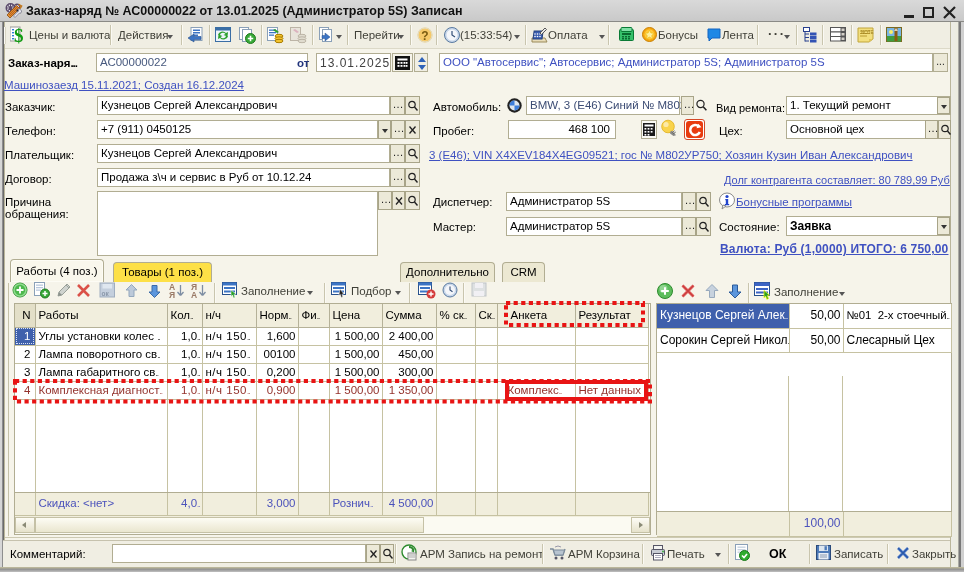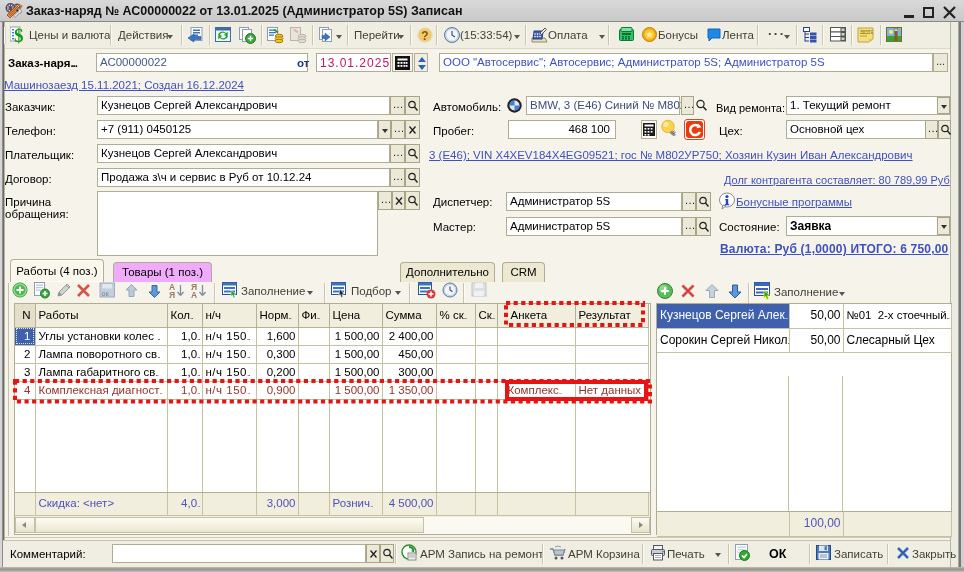--- a/index.html
+++ b/index.html
@@ -256,21 +256,21 @@
   <path d="M10 1 l2 3 h-4 z" fill="#e0d0b0"></path>
  </svg>
 </div>
 
 <div class="abs lbl" style="left:8px;top:57px;font-weight:bold">Заказ-наря<span style="letter-spacing:-1px">...</span></div>
 <div class="abs fld" style="left:96px;top:53px;width:212px;height:19px">
     <span class="fldtxt" style="color:#47597e">АС00000022</span>
   </div>
 <div class="abs lbl" style="left:297px;top:57px;font-weight:bold;color:#23357c">от</div>
 <div class="abs fld" style="left:316px;top:53px;width:75px;height:19px">
-    <span class="fldtxt" style="color:#be185d;font-size:12px;top:1.5px;letter-spacing:1px">13.01.2025</span>
+    <span class="fldtxt" style="color:#404040;font-size:12px;top:1.5px;letter-spacing:1px">13.01.2025</span>
   </div>
 <div class="abs" style="left:392px;top:53px;width:21px;height:19px;background:#f6f4ea;border:1px solid #b1ad92">
  <svg width="15" height="14" style="position:absolute;left:2px;top:1.5px">
       <rect x="0.5" y="0.5" width="14" height="13" fill="#111" stroke="#111"></rect>
       <rect x="2" y="2" width="11" height="10" fill="#111"></rect>
       <rect x="2.5" y="2.5" width="10" height="2" fill="#fff"></rect>
       <g fill="#fff">
         <rect x="2.5" y="6" width="2" height="1.8"></rect>
         <rect x="5.5" y="6" width="2" height="1.8"></rect>
         <rect x="8.5" y="6" width="2" height="1.8"></rect>
@@ -455,21 +455,21 @@
 <div class="abs lbl" style="left:719px;top:221px">Состояние:</div>
 <div class="abs fld" style="left:786px;top:216px;width:165px;height:20px">
     <span class="fldtxt" style="font-weight:bold;font-size:12px">Заявка</span>
   </div>
 <div class="sbtn" style="left:937px;top:217px;width:13px;height:18px">
     <span class="caret" style="position:absolute;left:2.5px;top:7px"></span>
   </div>
 <a class="abs lnk" href="#" style="left:720px;top:242px;font-weight:bold;font-size:12px;letter-spacing:0.2px">Валюта: Руб (1,0000) ИТОГО: 6 750,00</a>
 
 <div class="abs" id="tabs" style="left:0;top:258px;width:950px;height:24px">
- <div class="abs" style="left:113px;top:4px;width:99px;height:20px;background:#f0abfc;border:1px solid #b1ad92;border-bottom:none;border-radius:4px 4px 0 0;text-align:center;padding-top:3px">Товары (1 поз.)</div>
+ <div class="abs" style="left:113px;top:4px;width:99px;height:20px;background:#fde047;border:1px solid #b1ad92;border-bottom:none;border-radius:4px 4px 0 0;text-align:center;padding-top:3px">Товары (1 поз.)</div>
  <div class="abs" style="left:400px;top:4px;width:95px;height:20px;background:#ece8d2;border:1px solid #b1ad92;border-bottom:none;border-radius:4px 4px 0 0;text-align:center;padding-top:3px">Дополнительно</div>
  <div class="abs" style="left:502px;top:4px;width:43px;height:20px;background:#ece8d2;border:1px solid #b1ad92;border-bottom:none;border-radius:4px 4px 0 0;text-align:center;padding-top:3px">CRM</div>
  <div class="abs" style="left:10px;top:1px;width:94px;height:23px;background:#f9f7ec;border:1px solid #b1ad92;border-bottom:none;border-radius:4px 4px 0 0;text-align:center;padding-top:5px;box-shadow:0 0 0 1px #fdfcf5 inset">Работы (4 поз.)</div>
 </div>
 
 <div class="abs" id="ltb" style="left:0px;top:281px;width:651px;height:22px">
  <svg class="abs" style="left:12px;top:1px" width="17" height="17">
       <circle cx="8" cy="8" r="7" fill="#4db84d" stroke="#2e8b2e"></circle>
       <circle cx="8" cy="8" r="6" fill="none" stroke="#8fdc8f" stroke-width="1.5"></circle>
       <path d="M8 4.5 v7 M4.5 8 h7" stroke="#fff" stroke-width="1.8"></path>
@@ -634,21 +634,21 @@
           <td></td>
           <td></td>
           <td></td>
           <td></td>
         </tr>
   <tr>
           <td class="tdc">2</td>
           <td>Лампа поворотного св<span class="tr8">..</span></td>
           <td class="tdr">1,0<span class="tr8">..</span></td>
           <td style="letter-spacing:0.5px">н/ч 150<span class="tr8">..</span></td>
-          <td class="tdr">0,300</td>
+          <td class="tdr">00100</td>
           <td></td>
           <td class="tdr">1 500,00</td>
           <td class="tdr">450,00</td>
           <td></td>
           <td></td>
           <td></td>
           <td></td>
         </tr>
   <tr>
           <td class="tdc">3</td>

